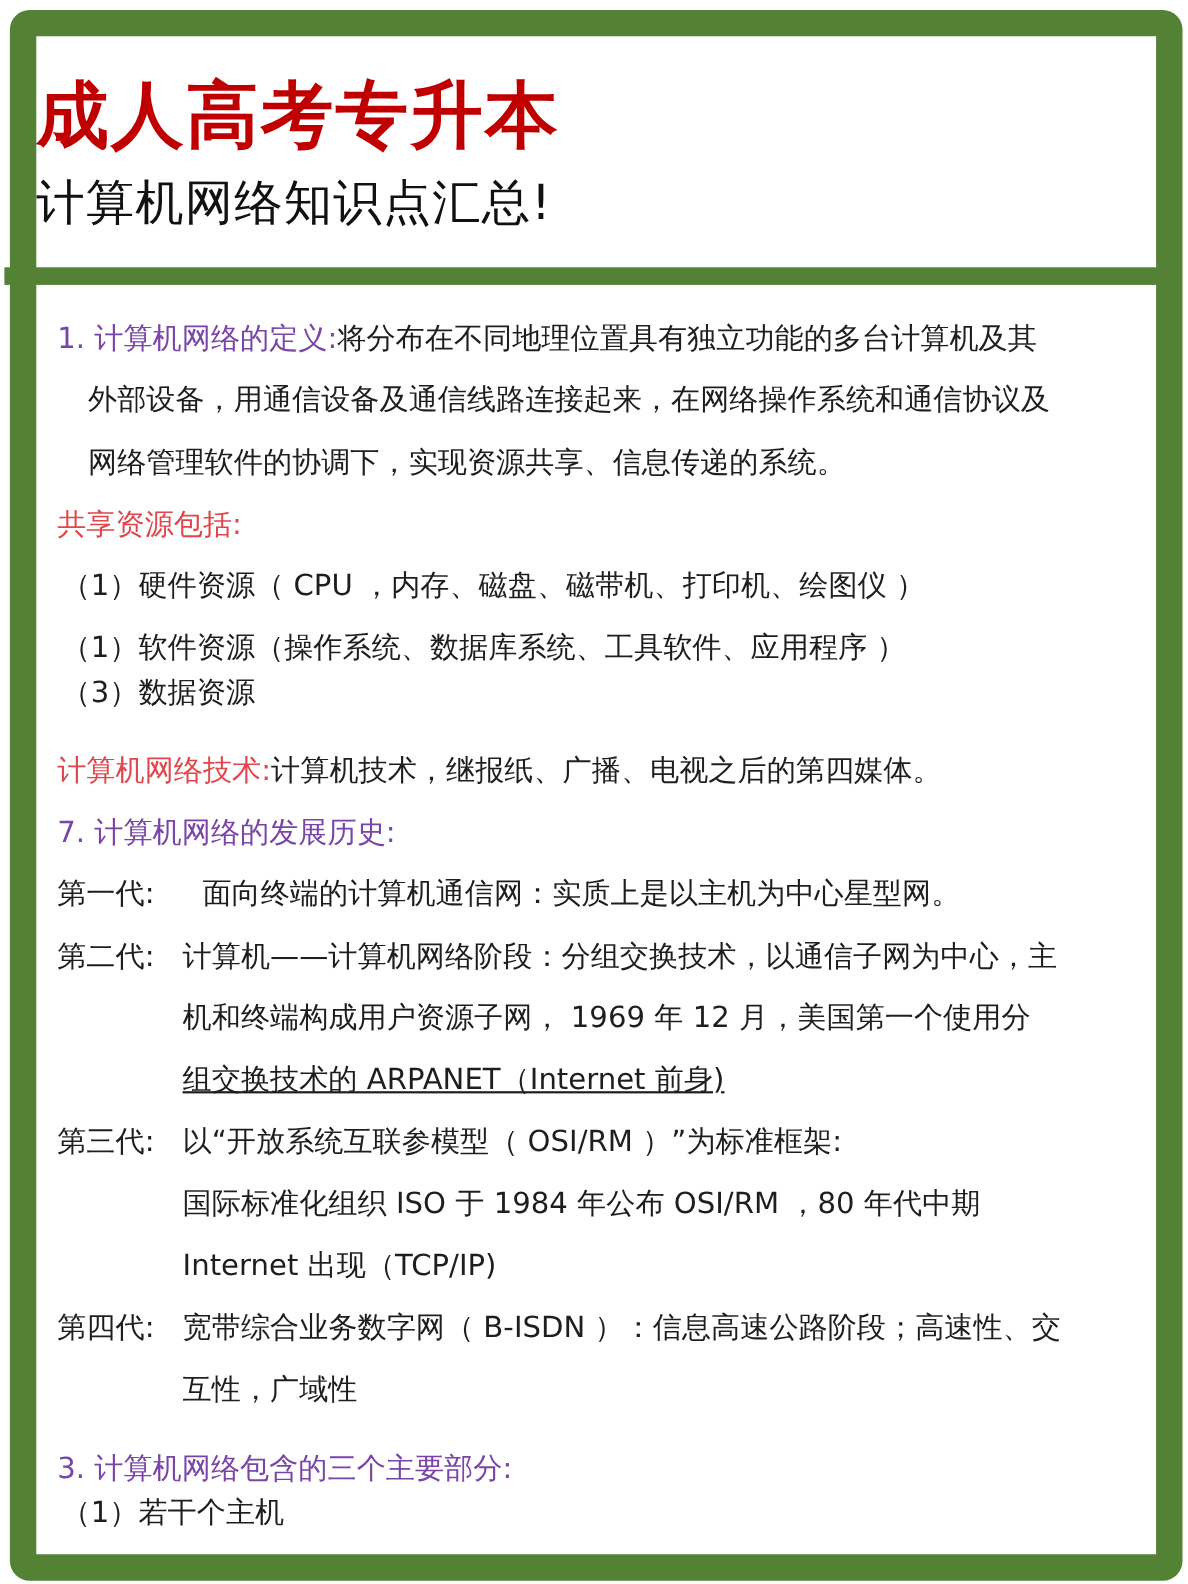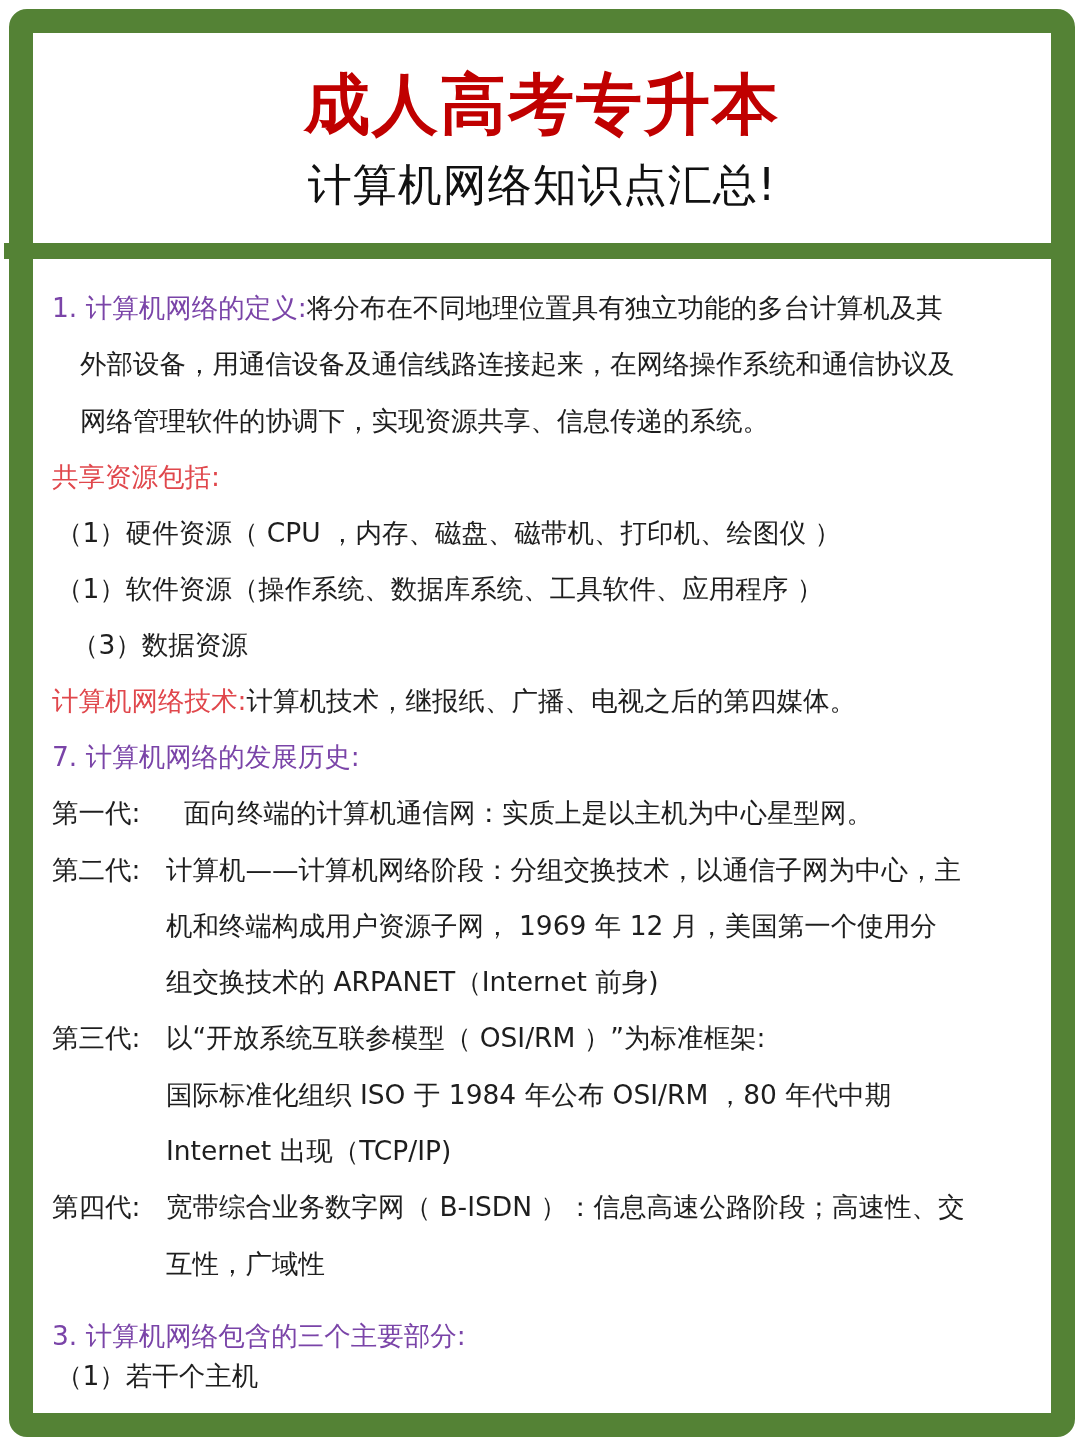--- a/index.html
+++ b/index.html
@@ -21,21 +21,21 @@
       background: #ffffff;
     }
     .divider {
       position: absolute;
       left: 4px; top: 243px; width: 1066px; height: 16px;
       background: #548235;
     }
     .header {
       position: absolute;
       left: 33px; top: 33px; width: 1018px; height: 166px;
-      text-align: center;
+      text-align: left;
     }
     .title-main {
       position: absolute;
       left: 0; right: 0; top: 32px;
       font-size: 66px; font-weight: bold; color: #c00000;
       letter-spacing: 2px;
       line-height: 80px;
     }
     .title-sub {
       position: absolute;
@@ -75,35 +75,35 @@
 
     <div class="line" style="top:8px; left:0;">
       <span class="purple">1. 计算机网络的定义:</span><span class="dark">将分布在不同地理位置具有独立功能的多台计算机及其</span>
     </div>
     <div class="line dark" style="top:64px; left:28px;">外部设备，用通信设备及通信线路连接起来，在网络操作系统和通信协议及</div>
     <div class="line dark" style="top:121px; left:28px;">网络管理软件的协调下，实现资源共享、信息传递的系统。</div>
 
     <div class="line red" style="top:177px; left:0;">共享资源包括:</div>
     <div class="line dark" style="top:233px; left:4px;">（1）硬件资源（ CPU ，内存、磁盘、磁带机、打印机、绘图仪 ）</div>
     <div class="line dark" style="top:289px; left:4px;">（1）软件资源（操作系统、数据库系统、工具软件、应用程序 ）</div>
-    <div class="line dark" style="top:345px; left:4px;margin-left:16px;">（3）数据资源</div>
+    <div class="line dark" style="top:330px; left:4px;">（3）数据资源</div>
 
     <div class="line" style="top:401px; left:0;">
       <span class="red">计算机网络技术:</span><span class="dark">计算机技术，继报纸、广播、电视之后的第四媒体。</span>
     </div>
 
     <div class="line purple" style="top:457px; left:0;">7. 计算机网络的发展历史:</div>
 
     <div class="line dark" style="top:513px; left:0;">第一代:</div>
     <div class="line dark" style="top:513px; left:132px;">面向终端的计算机通信网：实质上是以主机为中心星型网。</div>
 
     <div class="line dark" style="top:570px; left:0;">第二代:</div>
     <div class="line dark" style="top:570px; left:114px;">计算机——计算机网络阶段：分组交换技术，以通信子网为中心，主</div>
     <div class="line dark" style="top:626px; left:114px;">机和终端构成用户资源子网， 1969 年 12 月，美国第一个使用分</div>
-    <div class="line dark" style="top:682px; left:114px;">组交换技术的 ARPANET（Internet 前身)</div>
+    <div class="line dark" style="top:682px; left:114px;text-decoration:underline;">组交换技术的 ARPANET（Internet 前身)</div>
 
     <div class="line dark" style="top:738px; left:0;">第三代:</div>
     <div class="line dark" style="top:738px; left:114px;">以“开放系统互联参模型（ OSI/RM ）”为标准框架:</div>
     <div class="line dark" style="top:795px; left:114px;">国际标准化组织 ISO 于 1984 年公布 OSI/RM ，80 年代中期</div>
     <div class="line dark" style="top:851px; left:114px;">Internet 出现（TCP/IP)</div>
 
     <div class="line dark" style="top:907px; left:0;">第四代:</div>
     <div class="line dark" style="top:907px; left:114px;">宽带综合业务数字网（ B-ISDN ）：信息高速公路阶段；高速性、交</div>
     <div class="line dark" style="top:964px; left:114px;">互性，广域性</div>
 

